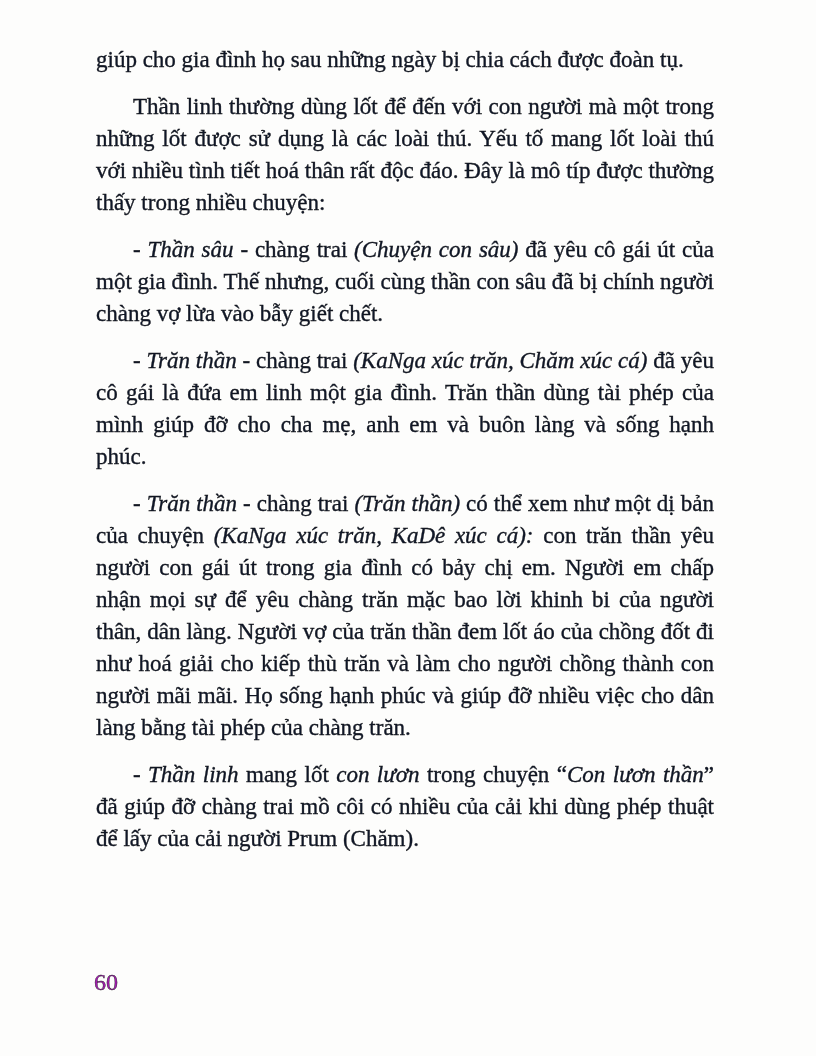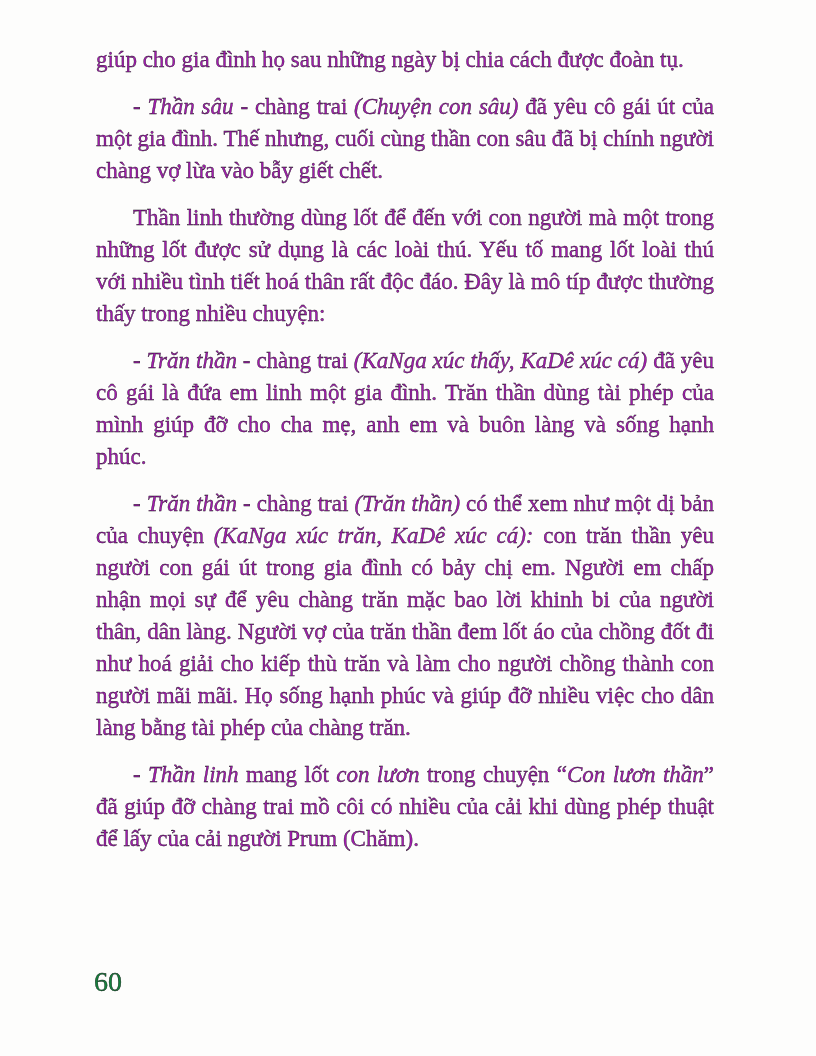--- a/index.html
+++ b/index.html
@@ -17,21 +17,21 @@
   .scan-page {
     position: absolute;
     inset: 0;
     background: #fdfdfc;
   }
   .text-block {
     position: absolute;
     left: 96px;
     top: 44px;
     width: 618px;
-    color: #a21caf;
+    color: #0f172a;
   }
   p.para {
     margin: 0 0 15px 0;
     font-size: 23px;
     line-height: 32px;
     text-align: justify;
     -webkit-text-stroke: 0.35px #141414; 
   }
   p.para.indent {
     text-indent: 37px;
@@ -39,34 +39,34 @@
   .run.italic {
     font-style: italic;
   }
   .run.normal {
     font-style: normal;
   }
   .page-number {
     position: absolute;
     left: 94px;
     top: 966px;
-    font-size: 28px;
+    font-size: 24px;
     line-height: 32px;
-    color: #15803d;
+    color: #a21caf;
     text-align: right;
     -webkit-text-stroke: 0.4px #141414;
   }
 </style>
 </head>
 <body>
 
 <div class="scan-page">
   <div class="text-block">
 
   <p class="para"><span class="run normal">giúp cho gia đình họ sau những ngày bị chia cách được đoàn tụ.</span></p>
+      <p class="para indent"><span class="run normal">Thần linh thường dùng lốt để đến với con người mà một trong những lốt được sử dụng là các loài thú. Yếu tố mang lốt loài thú với nhiều tình tiết hoá thân rất độc đáo. Đây là mô típ được thường thấy trong nhiều chuyện:</span></p>
       <p class="para indent"><span class="run normal">- </span><span class="run italic">Thần sâu</span><span class="run normal"> - chàng trai </span><span class="run italic">(Chuyện con sâu)</span><span class="run normal"> đã yêu cô gái út của một gia đình. Thế nhưng, cuối cùng thần con sâu đã bị chính người chàng vợ lừa vào bẫy giết chết.</span></p>
-      <p class="para indent"><span class="run normal">Thần linh thường dùng lốt để đến với con người mà một trong những lốt được sử dụng là các loài thú. Yếu tố mang lốt loài thú với nhiều tình tiết hoá thân rất độc đáo. Đây là mô típ được thường thấy trong nhiều chuyện:</span></p>
-      <p class="para indent"><span class="run normal">- </span><span class="run italic">Trăn thần</span><span class="run normal"> - chàng trai </span><span class="run italic">(KaNga xúc thấy, KaDê xúc cá)</span><span class="run normal"> đã yêu cô gái là đứa em linh một gia đình. Trăn thần dùng tài phép của mình giúp đỡ cho cha mẹ, anh em và buôn làng và sống hạnh phúc.</span></p>
+      <p class="para indent"><span class="run normal">- </span><span class="run italic">Trăn thần</span><span class="run normal"> - chàng trai </span><span class="run italic">(KaNga xúc trăn, Chăm xúc cá)</span><span class="run normal"> đã yêu cô gái là đứa em linh một gia đình. Trăn thần dùng tài phép của mình giúp đỡ cho cha mẹ, anh em và buôn làng và sống hạnh phúc.</span></p>
       <p class="para indent"><span class="run normal">- </span><span class="run italic">Trăn thần</span><span class="run normal"> - chàng trai </span><span class="run italic">(Trăn thần)</span><span class="run normal"> có thể xem như một dị bản của chuyện </span><span class="run italic">(KaNga xúc trăn, KaDê xúc cá):</span><span class="run normal"> con trăn thần yêu người con gái út trong gia đình có bảy chị em. Người em chấp nhận mọi sự để yêu chàng trăn mặc bao lời khinh bi của người thân, dân làng. Người vợ của trăn thần đem lốt áo của chồng đốt đi như hoá giải cho kiếp thù trăn và làm cho người chồng thành con người mãi mãi. Họ sống hạnh phúc và giúp đỡ nhiều việc cho dân làng bằng tài phép của chàng trăn.</span></p>
       <p class="para indent"><span class="run normal">- </span><span class="run italic">Thần linh</span><span class="run normal"> mang lốt </span><span class="run italic">con lươn</span><span class="run normal"> trong chuyện “</span><span class="run italic">Con lươn thần</span><span class="run normal">” đã giúp đỡ chàng trai mồ côi có nhiều của cải khi dùng phép thuật để lấy của cải người Prum (Chăm).</span></p>
     </div>
   <div class="page-number">60</div>
 </div>
 
 </body></html>

